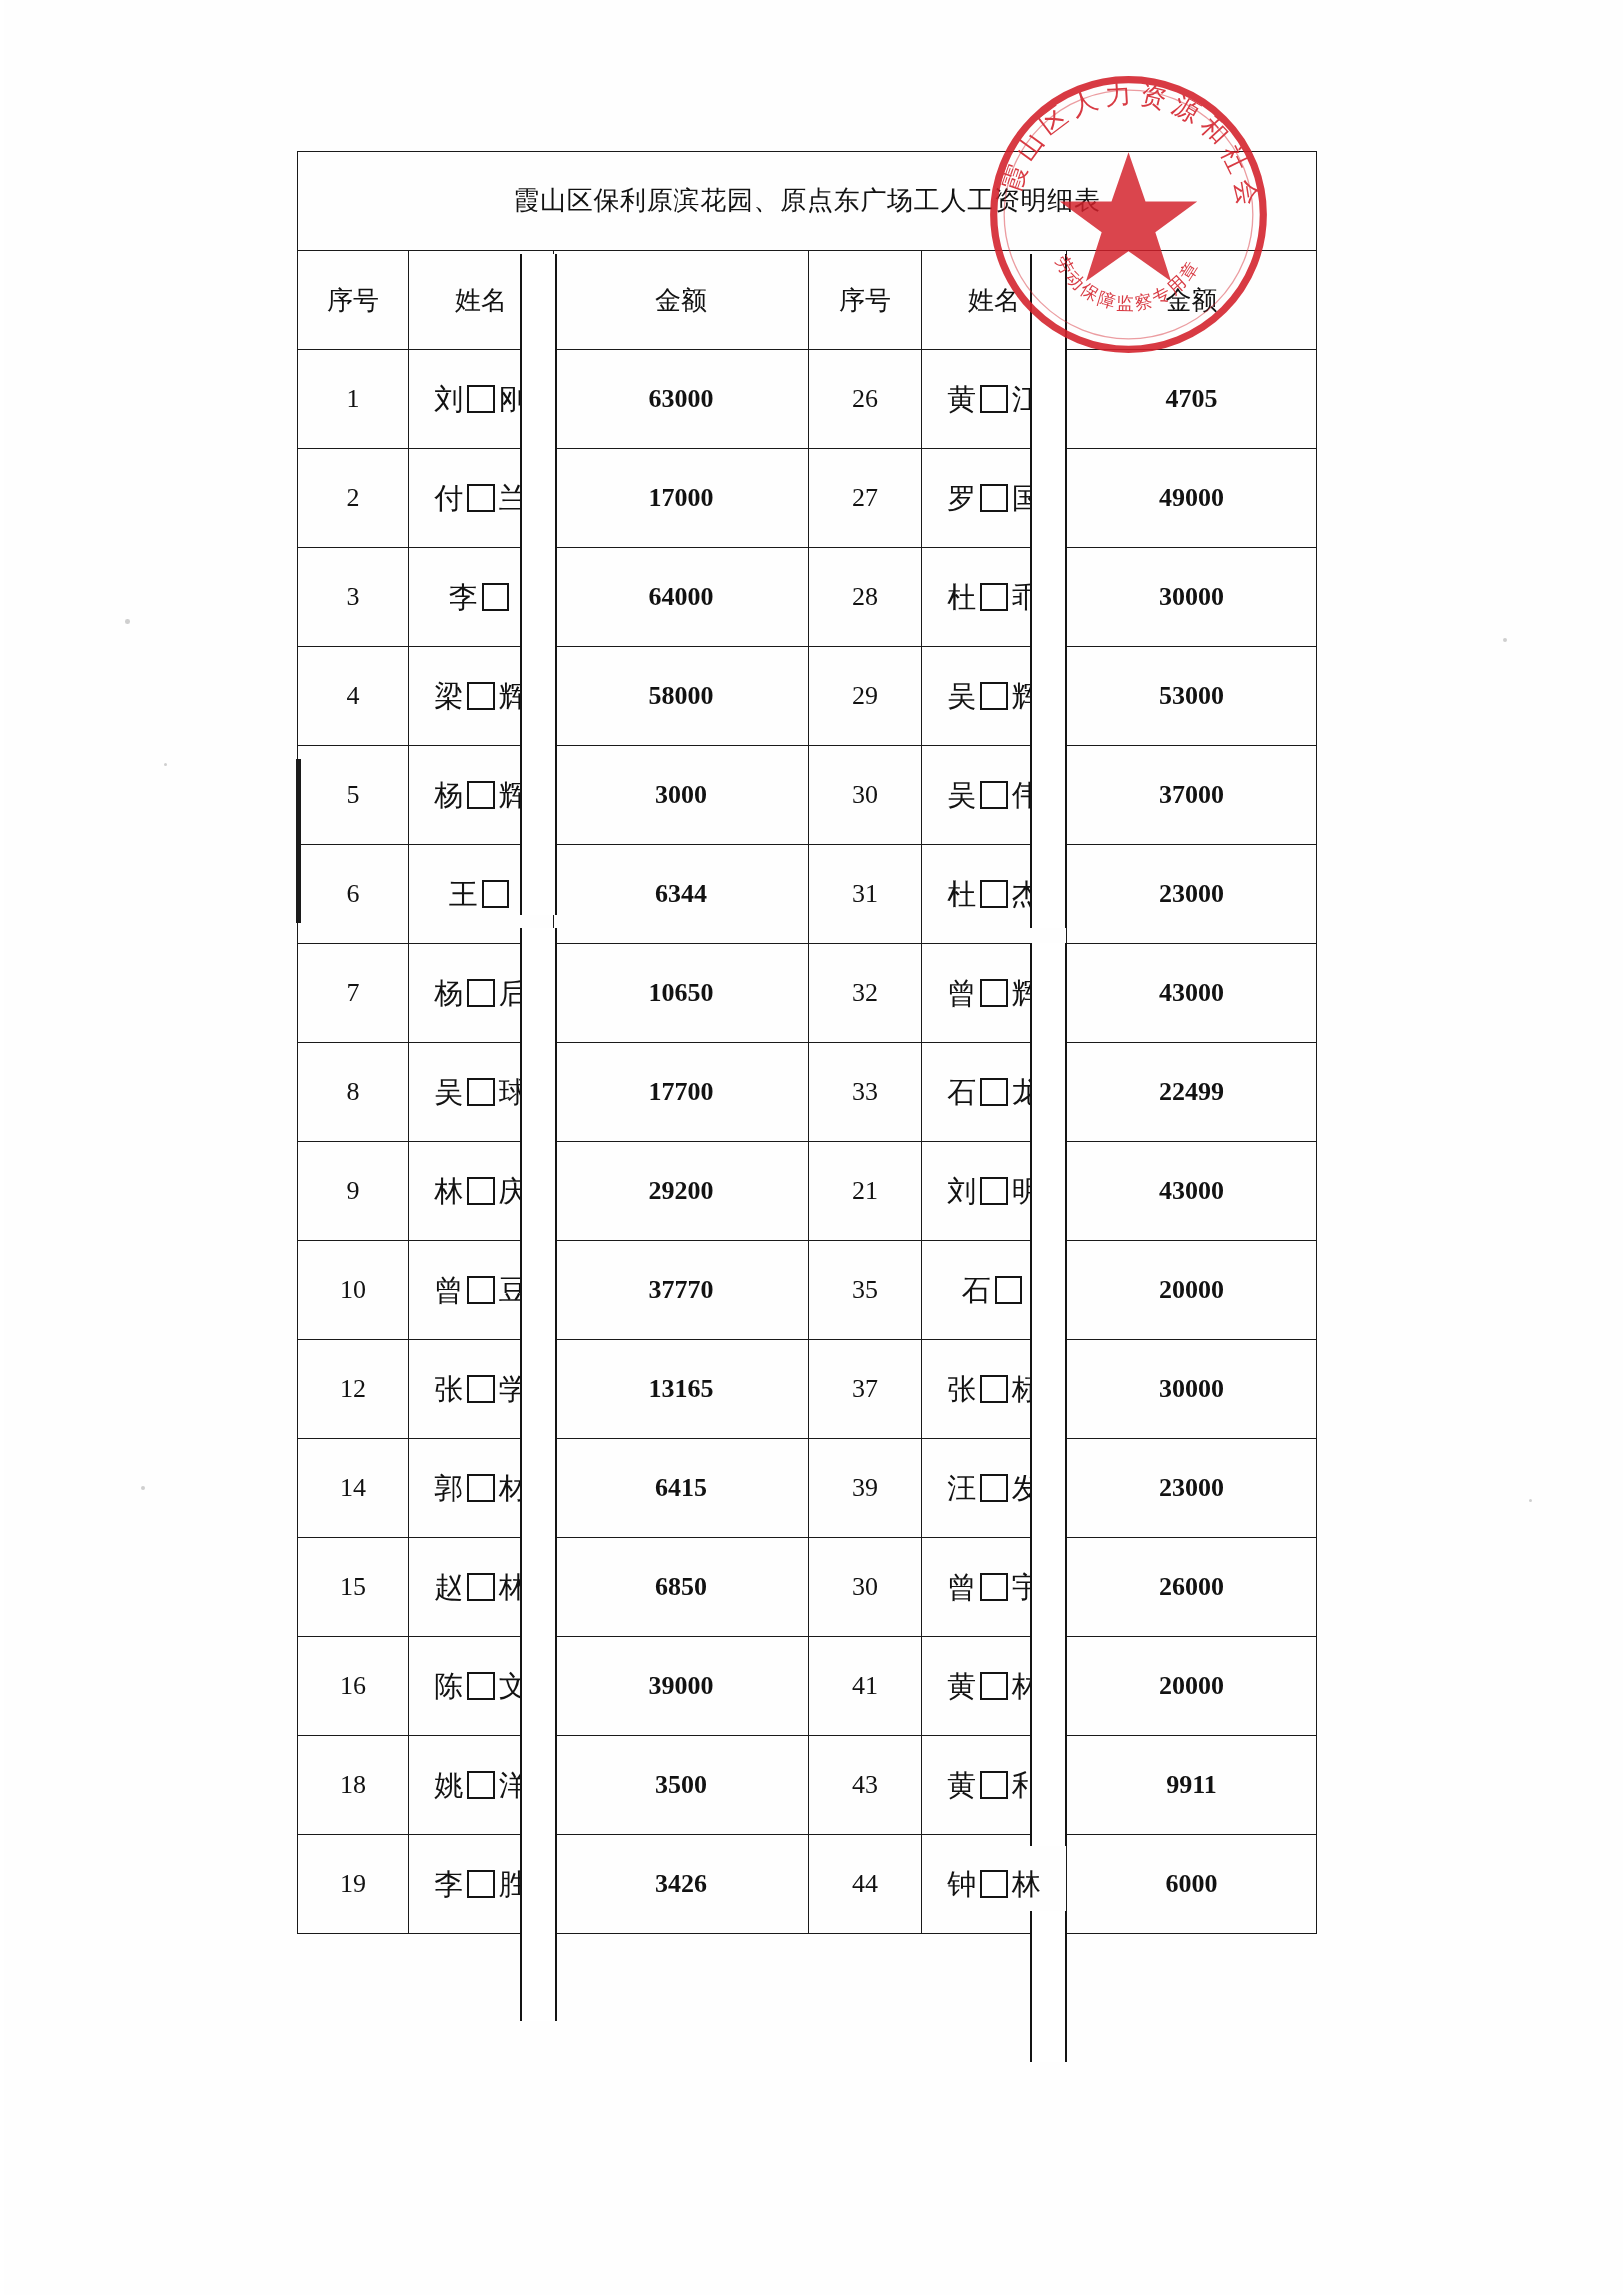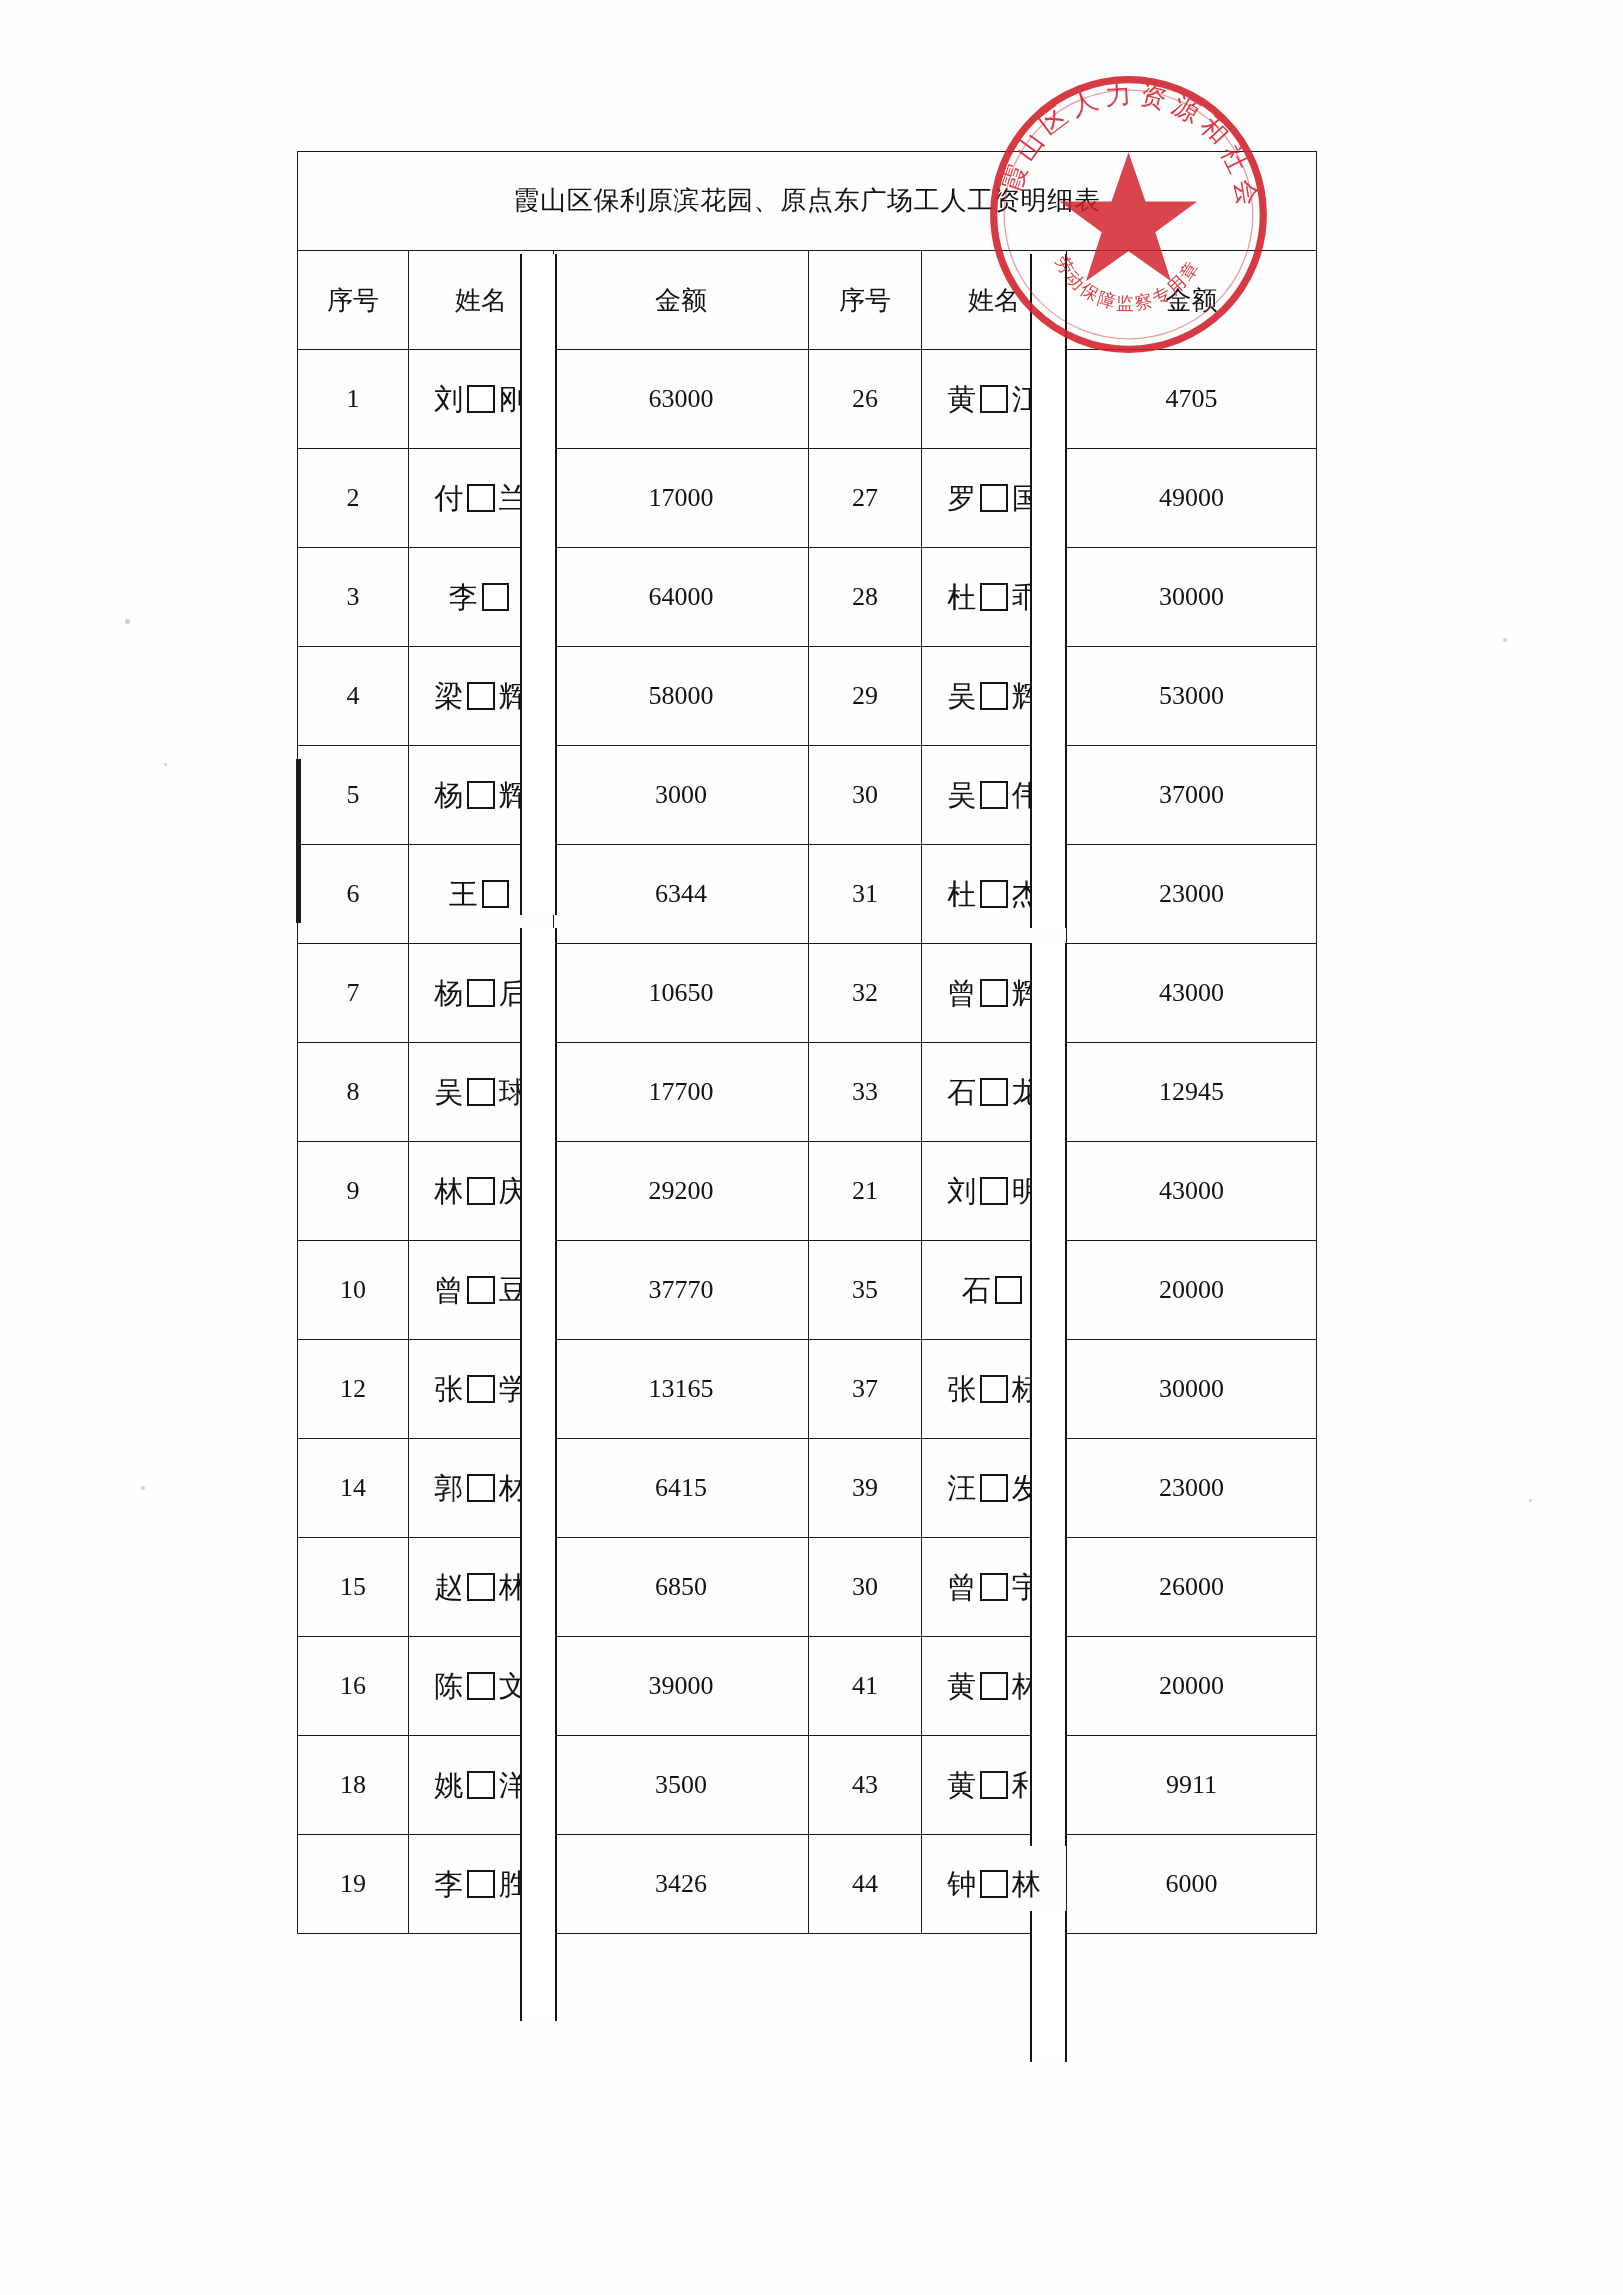--- a/index.html
+++ b/index.html
@@ -54,21 +54,21 @@
     line-height: 1.28;
     height: 151px;
     padding: 3.9px 17px 6.5px 17px;
     text-align: left;
   }
   .head-cell {
     height: 73px;
     font-size: 29px;
   }
   .num-cell { font-size: 29px; }
-  .amt-cell { font-size: 27.5px; }
+  .amt-cell { font-size: 27.5px; font-weight: bold; }
 
   
   .name-inner {
     display: flex;
     align-items: center;
     justify-content: center;
     gap: 3.9px;
     font-size: 29px;
     line-height: 1;
   }
@@ -303,21 +303,21 @@
           </td>
           <td class="amt-cell">17700</td>
           <td class="num-cell">33</td>
           <td>
             <div class="name-inner">
               <span>石</span>
               <span class="redact"></span>
               <span>龙</span>
             </div>
           </td>
-          <td class="amt-cell">12945</td>
+          <td class="amt-cell">22499</td>
         </tr>
         <tr>
           <td class="num-cell">9</td>
           <td>
             <div class="name-inner">
               <span>林</span>
               <span class="redact"></span>
               <span>庆</span>
             </div>
           </td>

